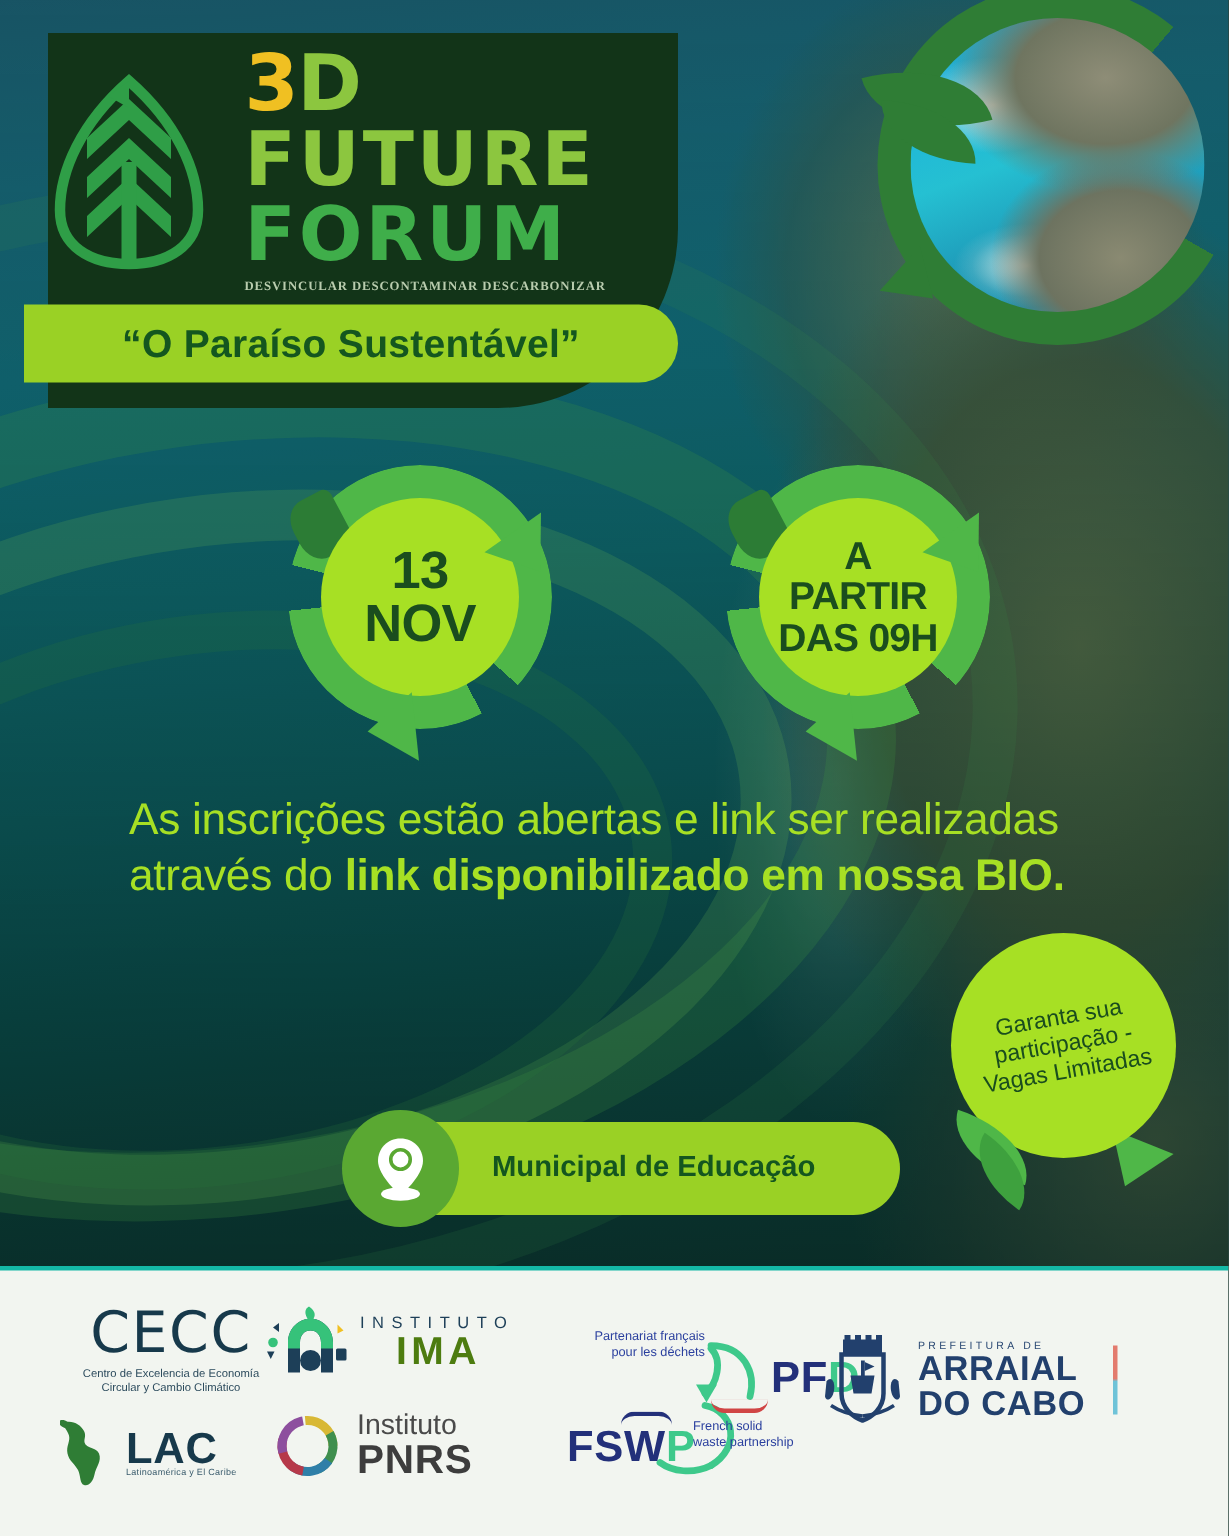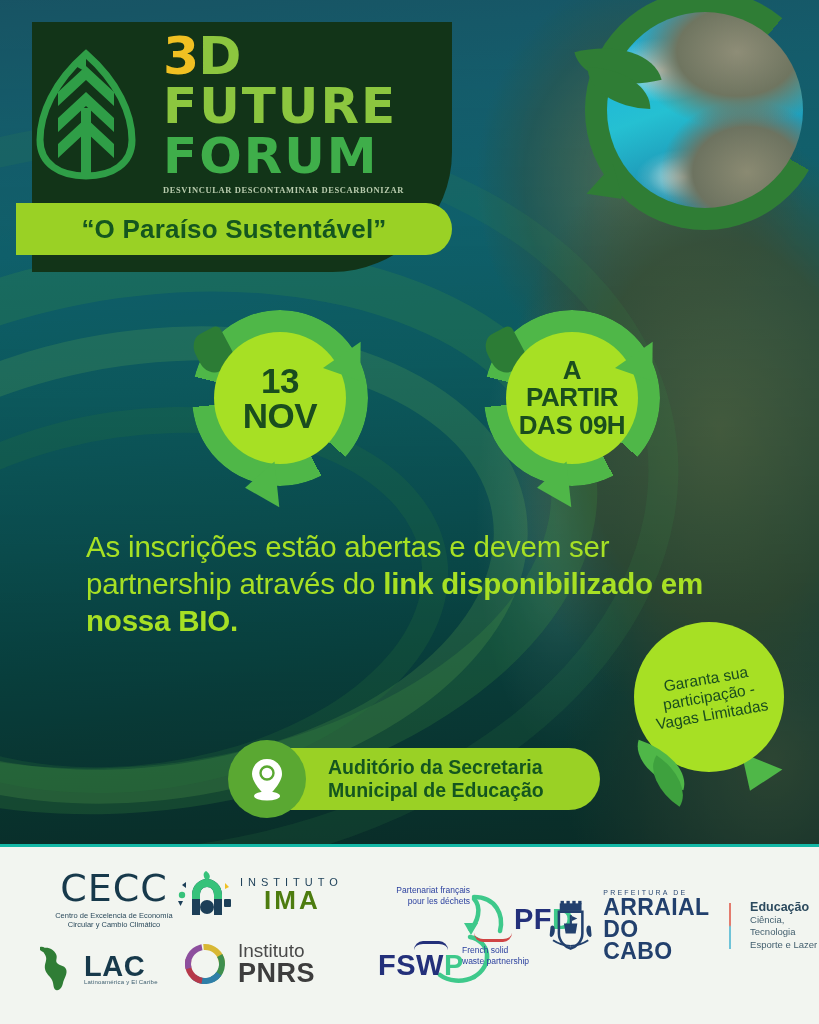--- a/index.html
+++ b/index.html
@@ -398,42 +398,41 @@
     <div class="rec-center">
       <div class="rtxt">
         <span>A</span><br>
         <span>PARTIR</span><br>
         <span>DAS 09H</span>
       </div>
     </div>
   </div>
 
   <div class="copy">
-    <p><span>As inscrições estão abertas e devem ser partnership através do </span><b>link disponibilizado em nossa BIO.</b></p>
+    <p><span>As inscrições estão abertas e link ser realizadas através do </span><b>link disponibilizado em nossa BIO.</b></p>
   </div>
 
   <div class="garantia">
     <div class="gar-arrow"></div>
     <div class="gar-circle">
       <span>Garanta sua participação - Vagas Limitadas</span>
     </div>
     <div class="gar-leaf"></div>
     <div class="gar-leaf2"></div>
   </div>
 
   <div class="loc-pill">
     <div class="loc-icon-circle">
       <svg width="34" height="44" viewBox="0 0 34 44">
         <path d="M17 2 C26 2 32 9 32 17 C32 27 17 40 17 40 C17 40 2 27 2 17 C2 9 8 2 17 2 Z" fill="#ffffff"></path>
         <circle cx="17" cy="16" r="6.5" fill="none" stroke="#5aa832" stroke-width="2.4"></circle>
         <ellipse cx="17" cy="39" rx="13" ry="4.5" fill="#ffffff"></ellipse>
       </svg>
     </div>
     <div class="loc-text">
-      <div>Auditório da Secretaria</div>
       <div>Municipal de Educação</div>
     </div>
   </div>
 
   <div class="footer">
 
     <div class="f-col f-cecc">
       <div class="cecc-word">CECC</div>
       <div class="cecc-sub">
         <div>Centro de Excelencia de Economía</div>
@@ -515,21 +514,16 @@
         <path d="M51 32 C48 28 45 32 46 38 C47 44 51 46 52 42 Z" fill="#22406d"></path>
         <path d="M6 48 C12 52 18 54 27 55" fill="none" stroke="#22406d" stroke-width="2.4"></path>
         <path d="M48 48 C42 52 36 54 27 55" fill="none" stroke="#22406d" stroke-width="2.4"></path>
       </svg>
       <div class="pref-txt">
         <div class="pref-small">PREFEITURA DE</div>
         <div class="pref-big">ARRAIAL</div>
         <div class="pref-big">DO CABO</div>
       </div>
       <div class="pref-divider"></div>
-      <div class="edu">
-        <div class="edu-t">Educação</div>
-        <div class="edu-s">Ciência, Tecnologia</div>
-        <div class="edu-s">Esporte e Lazer</div>
-      </div>
     </div>
 
   </div>
 </div>
 
 </body></html>

